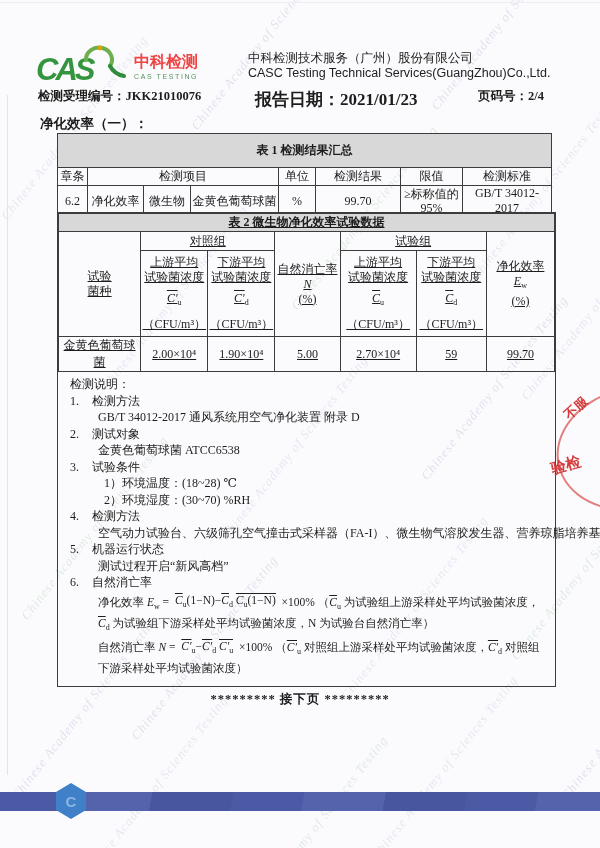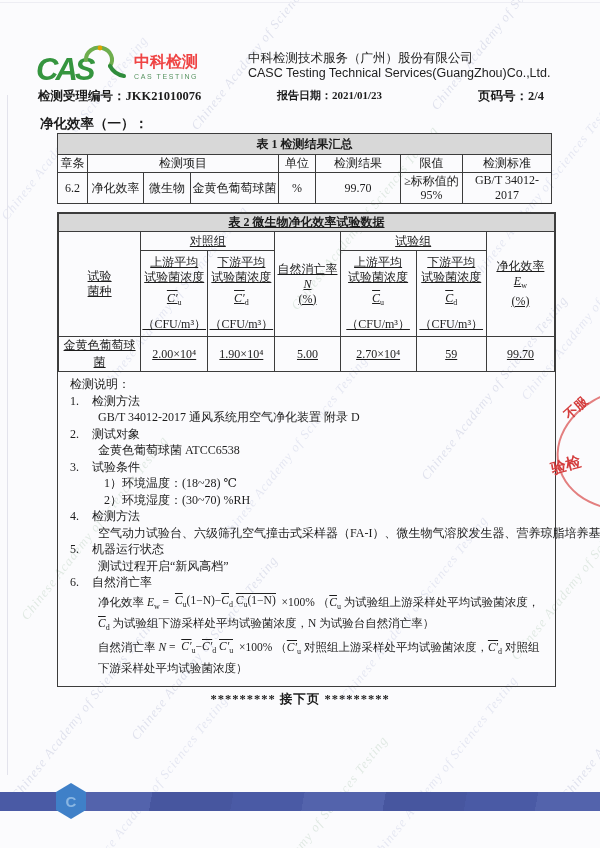--- a/index.html
+++ b/index.html
@@ -18,21 +18,21 @@
   .cas-wrap{position:relative;width:92px;height:42px;}
   .cas-word{position:absolute;left:0;top:6px;font-family:"Liberation Sans",sans-serif;
             font-weight:bold;font-style:italic;font-size:31px;color:#35953f;letter-spacing:-3px;}
   .swoosh{position:absolute;left:40px;top:-4px;}
   .logo-right{display:flex;flex-direction:column;line-height:1.1;}
   .logo-cn{font-size:16px;font-weight:bold;color:#ef4444;font-family:"Liberation Sans",sans-serif;}
   .logo-en{font-size:7px;letter-spacing:1.6px;color:#55925f;font-family:"Liberation Sans",sans-serif;margin-top:2px;}
   .accept{left:38px;top:88px;font-weight:bold;font-size:12.5px;}
   .company-cn{left:248px;top:50px;font-family:"Liberation Sans",sans-serif;font-size:12.5px;color:#222;}
   .company-en{left:248px;top:66px;font-family:"Liberation Sans",sans-serif;font-size:12.5px;color:#222;}
-  .rdate{left:255px;top:88px;font-weight:bold;font-size:11px;margin-left:22px;}
+  .rdate{left:255px;top:88px;font-weight:bold;font-size:17px;}
   .pageno{left:478px;top:88px;font-weight:bold;font-size:12.5px;}
   .section-title{left:40px;top:115px;font-weight:bold;font-size:13.5px;}
   
   table.t{border-collapse:collapse;table-layout:fixed;z-index:2;}
   .t td{border:1px solid #3c3c3c;text-align:center;font-size:12px;padding:0;vertical-align:middle;}
   .bar td{background:#d8d8d8;font-weight:bold;}
   #t1{position:absolute;left:57px;top:133px;width:494px;}
   #box2{position:absolute;left:57px;top:212px;width:497px;border:1.5px solid #3c3c3c;z-index:2;background:transparent;}
   #t2{width:100%;text-decoration:underline;}
   #t2 td div{line-height:15px;}
@@ -122,21 +122,21 @@
         <col style="width:30px">
         <col style="width:56px">
         <col style="width:47px">
         <col style="width:88px">
         <col style="width:37px">
         <col style="width:85px">
         <col style="width:62px">
         <col style="width:89px">
       </colgroup>
     <tbody>
-        <tr class="bar" style="height:21px">
+        <tr class="bar" style="height:34px">
           <td colspan="8">表 1 检测结果汇总</td>
         </tr>
     <tr style="height:14px">
       <td>章条</td>
       <td colspan="3">检测项目</td>
       <td>单位</td>
       <td>检测结果</td>
       <td>限值</td>
       <td>检测标准</td>
     </tr>

